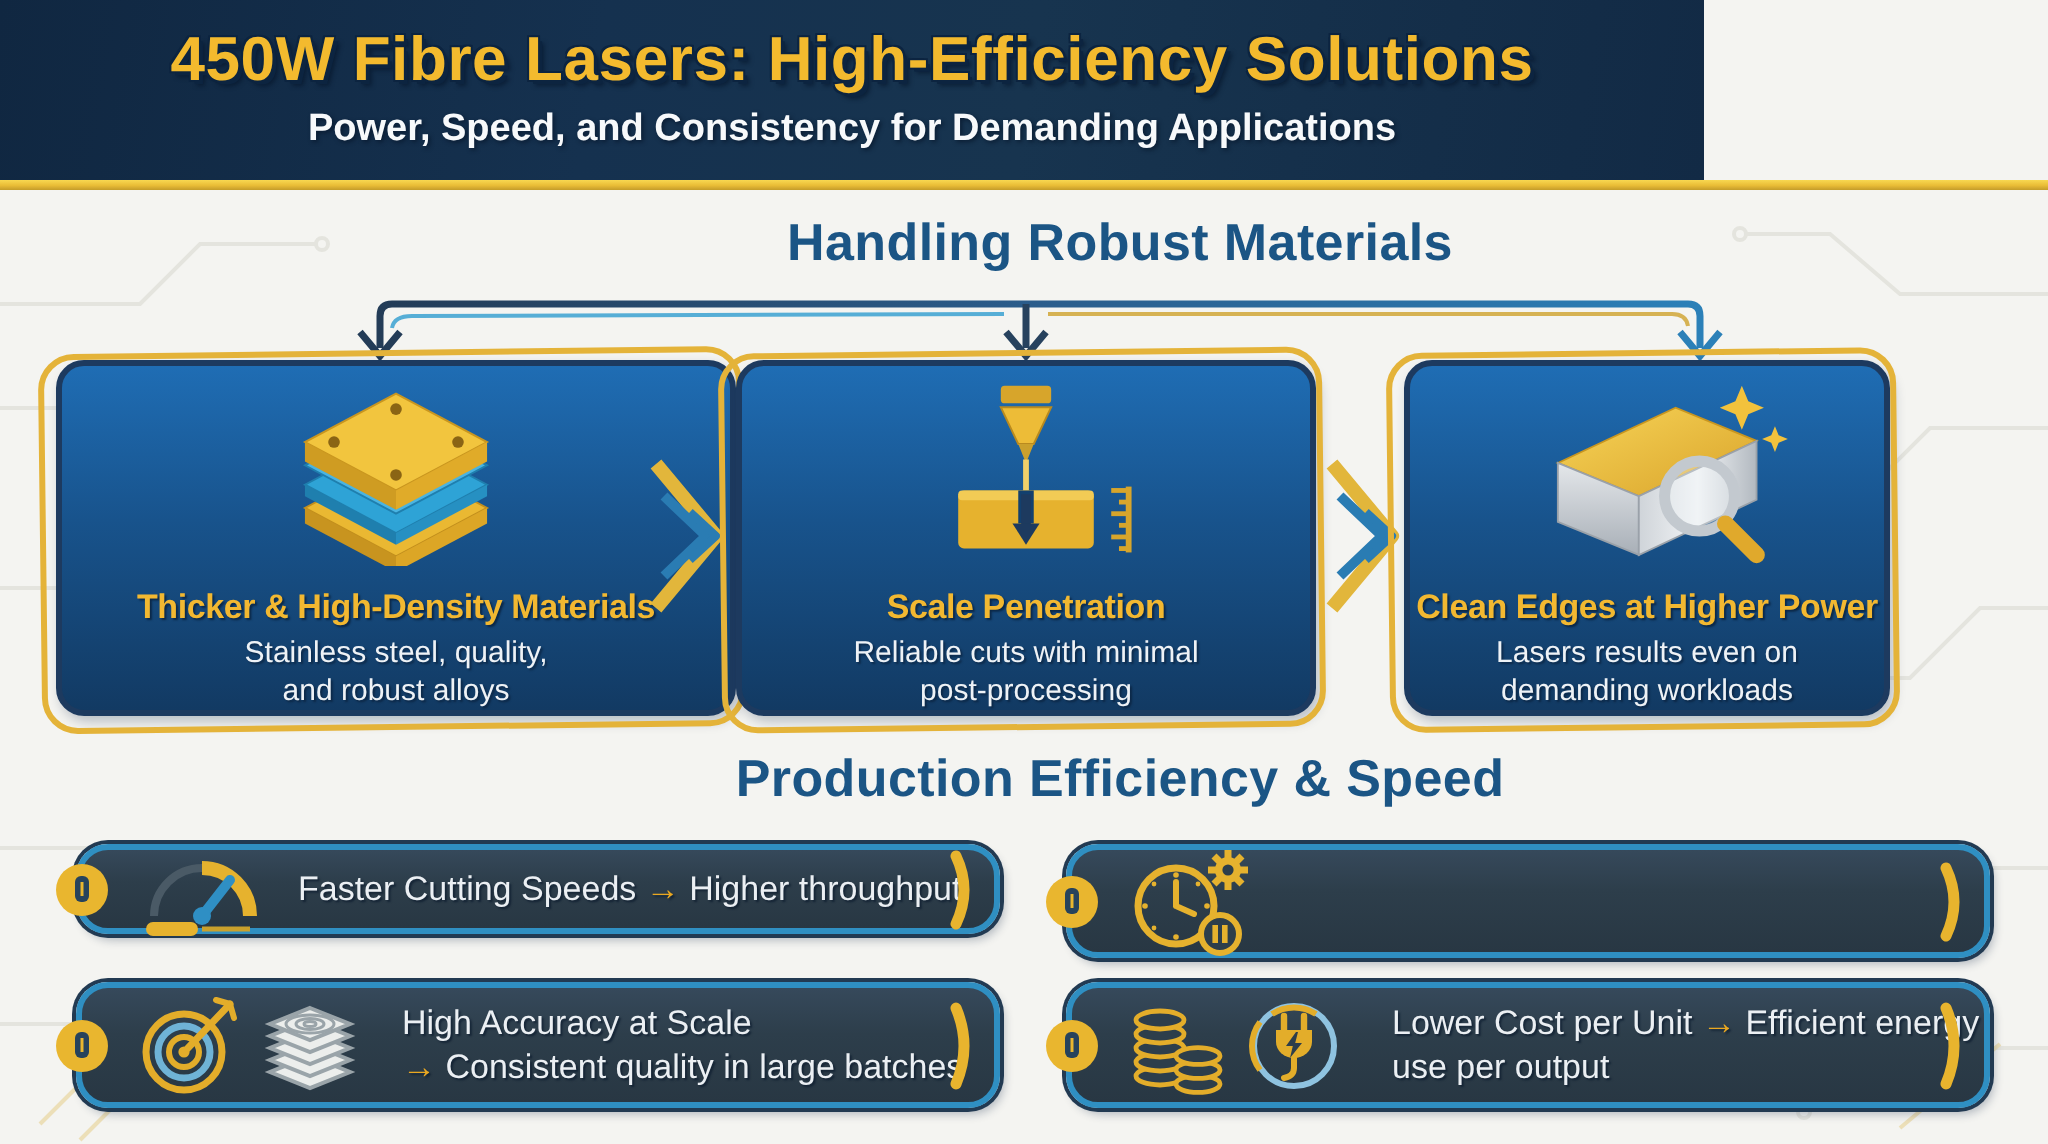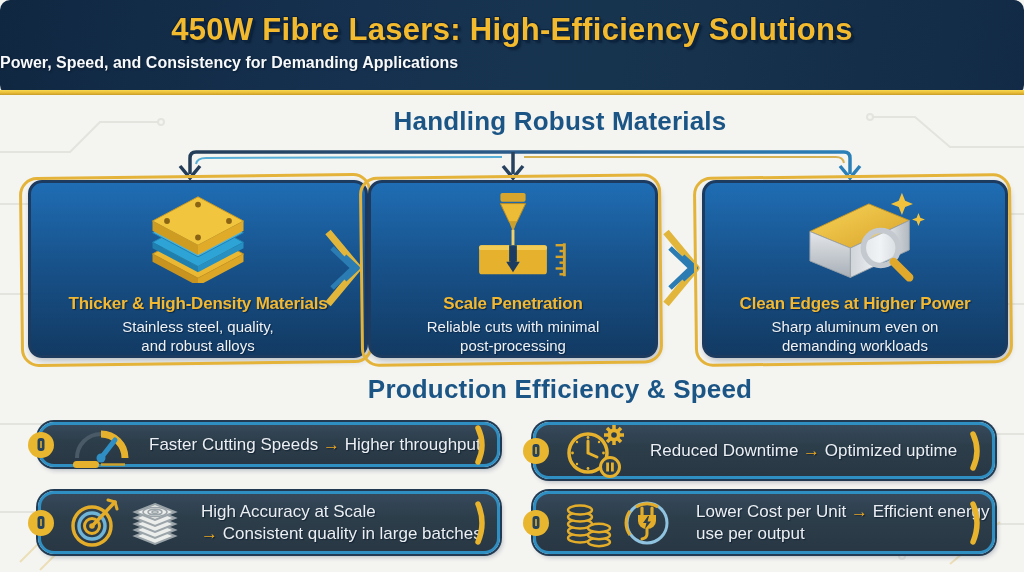--- a/index.html
+++ b/index.html
@@ -3,31 +3,30 @@
 <meta charset="utf-8">
 <style>
   html,body{margin:0;padding:0;background:#d8d8d4;}
   .canvas{
     position:relative;width:1024px;height:572px;overflow:hidden;
     background:#f4f4f1;font-family:"Liberation Sans",sans-serif;
   }
   .decor{position:absolute;left:0;top:92px;z-index:0;}
   
   .header{
-    position:absolute;left:0;top:0;width:1024px;height:95px;z-index:2;
+    position:absolute;left:0;top:0;width:852px;height:95px;z-index:2;
     background:linear-gradient(100deg,#102741 0%,#15314f 35%,#17344f 60%,#122a45 100%);
-    border-radius:10px;
   }
   .header h1{
     margin:12px 0 0 0;text-align:center;font-size:31px;font-weight:bold;
     color:#f3ba2e;letter-spacing:0.3px;
     text-shadow:2px 2px 0 #0c2440,-1px -1px 0 #0c2440,1px -1px 0 #0c2440,-1px 1px 0 #0c2440,3px 3px 2px rgba(5,20,40,.6);
   }
   .header p{
-    margin:6px 0 18px 0;font-size:16px;font-weight:bold;
+    margin:6px 0 18px 0;text-align:center;font-size:19px;font-weight:bold;
     color:#f7f9fb;text-shadow:1px 1px 2px rgba(5,20,40,.7);
   }
   .gold-strip{
     position:absolute;left:0;bottom:0;width:1024px;height:5px;
     background:linear-gradient(180deg,#f8d851 0%,#e9bc36 55%,#c49c2a 100%);
   }
   
   .sec-title{
     position:absolute;left:0;width:1024px;text-align:center;z-index:2;
     font-size:26px;font-weight:bold;color:#1b5585;letter-spacing:0.2px;padding-left:48px;
@@ -43,21 +42,21 @@
     border:3px solid #1d3a5f;box-sizing:border-box;
     display:flex;flex-direction:column;align-items:center;
     box-shadow:2px 3px 6px rgba(20,40,70,.25);
   }
   .card::before{
     content:"";position:absolute;inset:-9px;border:3px solid #e4b339;
     border-radius:18px;transform:rotate(-0.7deg) translate(-2px,1px);z-index:-1;
   }
   .card.c1{left:28px;width:340px;}
   .card.c2{left:368px;width:290px;}
-  .card.c3{left:702px;width:306px;}
+  .card.c3{left:702px;width:243px;}
   .card .icon-zone{height:96px;display:flex;align-items:center;justify-content:center;padding-top:8px;}
   .card .divider{
     width:76%;height:2px;margin-top:2px;
     background:linear-gradient(90deg,rgba(233,182,47,0) 0%,#d9a83a 18%,#f0c65a 50%,#d9a83a 82%,rgba(233,182,47,0) 100%);
   }
   .card h3{
     margin:9px 0 0 0;font-size:17px;font-weight:bold;color:#f2b831;
     white-space:nowrap;letter-spacing:-0.2px;text-shadow:1px 1px 1px rgba(5,20,40,.6);
   }
   .card .desc{
@@ -249,21 +248,21 @@
         <polygon points="70,62 134,32 134,64 70,94" fill="url(#silvB)" stroke="#9aa1a9"></polygon>
         <circle cx="103" cy="62" r="19" fill="#eef3f7" fill-opacity="0.35" stroke="#c3c9cf" stroke-width="6"></circle>
         <line x1="117" y1="77" x2="134" y2="94" stroke="#e0a92c" stroke-width="9" stroke-linecap="round"></line>
         <path d="M126,2 l3.5,8.5 8.5,3.5 -8.5,3.5 -3.5,8.5 -3.5,-8.5 -8.5,-3.5 8.5,-3.5 z" fill="#f2c23c"></path>
         <path d="M144,24 l2,5 5,2 -5,2 -2,5 -2,-5 -5,-2 5,-2 z" fill="#f2c23c"></path>
       </svg>
     </div>
     <div class="divider"></div>
     <h3>Clean Edges at Higher Power</h3>
     <div class="desc">
-      <span>Sharp aluminum even on</span><br>
+      <span>Lasers results even on</span><br>
       <span>demanding workloads</span>
     </div>
   </div>
 
   <div class="sec-title efficiency">Production Efficiency &amp; Speed</div>
 
   <div class="pill p1">
     <svg class="badge" width="28" height="28">
       <circle cx="14" cy="14" r="13" fill="#e9b62f"></circle>
       <rect x="10.5" y="7" width="7" height="13" rx="3" fill="#27435c"></rect>
@@ -314,25 +313,20 @@
           <line x1="43" y1="5" x2="57" y2="19"></line>
             <line x1="57" y1="5" x2="43" y2="19"></line>
         </g>
         <circle cx="50" cy="12" r="6.5" fill="#e6b22e"></circle>
         <circle cx="50" cy="12" r="2.8" fill="#2d3e4b"></circle>
         <circle cx="46" cy="44" r="9.5" fill="#2d3e4b" stroke="#e6b22e" stroke-width="3"></circle>
         <rect x="42.2" y="39.5" width="2.8" height="9" fill="#e6b22e"></rect>
         <rect x="47" y="39.5" width="2.8" height="9" fill="#e6b22e"></rect>
       </svg>
     </div>
-    <div class="ptext nowrap">
-      <span>Reduced Downtime</span>
-      <span class="gold-arrow">→</span>
-      <span>Optimized uptime</span>
-    </div>
     <svg class="rbracket" width="14" height="40">
       <path d="M4,3 Q12,20 4,37" stroke="#e8b42e" stroke-width="5.5" fill="none" stroke-linecap="round"></path>
     </svg>
   </div>
 
   <div class="pill p3">
     <svg class="badge" width="28" height="28">
       <circle cx="14" cy="14" r="13" fill="#e9b62f"></circle>
       <rect x="10.5" y="7" width="7" height="13" rx="3" fill="#27435c"></rect>
       <line x1="14" y1="10" x2="14" y2="17" stroke="#e9b62f" stroke-width="1.5"></line>

